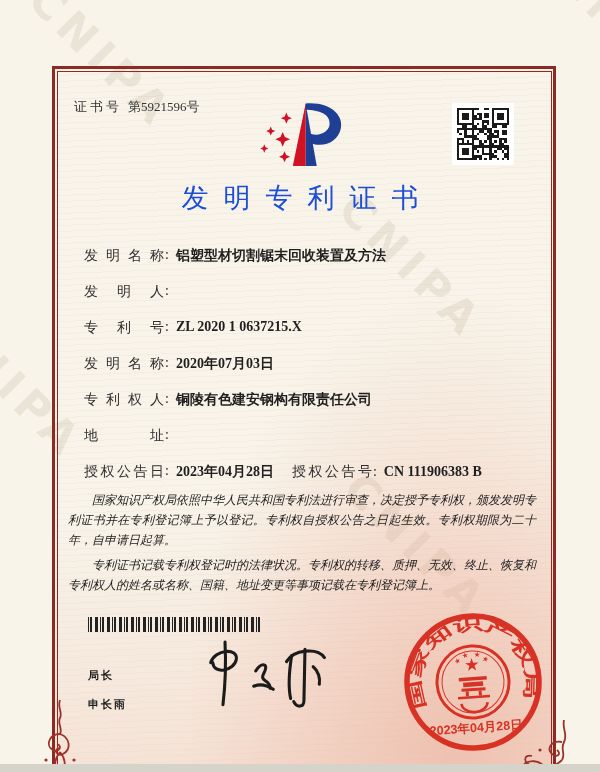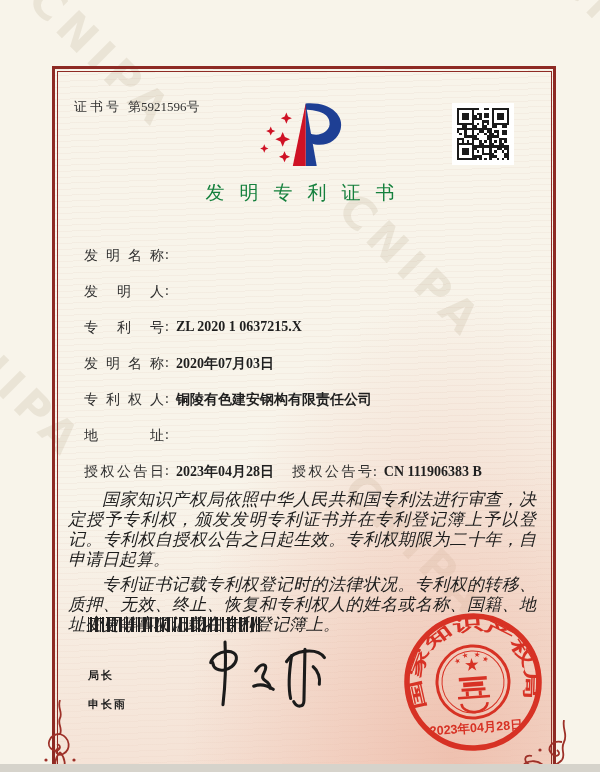--- a/index.html
+++ b/index.html
@@ -20,31 +20,31 @@
        linear-gradient(174deg, rgba(250,246,236,0) 58%, rgba(242,211,196,.55) 93%),
        repeating-linear-gradient(178deg, rgba(188,138,118,.07) 0 1px, rgba(0,0,0,0) 1px 6px);}
   .frame::before{content:"";position:absolute;inset:1.5px;border:1.5px solid #8e2a24;pointer-events:none;}
 
   .certno{left:74px;top:98px;font-size:13px;color:#343434;}
   .certno .lab{letter-spacing:3px;margin-right:6px;margin-top:35px;}
 
   .logo{left:256px;top:95px;width:92px;height:84px;}
   .qrbox{left:452px;top:103px;width:62px;height:62px;background:#fff;padding:5px;box-sizing:border-box;}
 
-  .title{left:0;top:180px;width:600px;text-align:center;font-size:19px;color:#15803d;
+  .title{left:0;top:180px;width:600px;text-align:center;font-size:27px;color:#1d4ed8;
          letter-spacing:15px;text-indent:15px;font-weight:500;}
 
   .fields{left:84px;top:247px;width:450px;font-size:14px;color:#262626;}
   .frow{display:flex;align-items:flex-start;height:22px;margin-bottom:14px;white-space:nowrap;}
   .flabel{display:inline-block;width:80px;text-align:justify;text-align-last:justify;color:#303030;}
   .fcolon{margin:0 7px 0 1px;}
   .fvalue{font-weight:600;color:#1f1f1f;}
   .grant2{margin-left:18px;display:flex;align-items:baseline;}
 
-  .paras{left:68px;top:490px;width:468px;font-size:17px;line-height:20px;color:#1d1d1d;
+  .paras{left:68px;top:490px;width:468px;font-size:12px;line-height:20px;color:#1d1d1d;
          font-style:italic;text-align:justify;}
   .paras p{margin:0 0 5px 0;text-indent:2em;}
 
   .barcode{left:88px;top:617px;width:177px;height:15px;}
 
   .director{left:88px;top:661px;font-family:"Liberation Sans","DejaVu Sans",sans-serif;
             font-size:11px;font-weight:600;color:#1e1e1e;line-height:29px;letter-spacing:2px;}
 
   .sig{left:185px;top:636px;width:160px;height:82px;}
 
@@ -343,20 +343,21 @@
       <rect x="20" y="20" width="1" height="1"></rect>
     </svg>
 </div>
 
 <div class="abs title">发明专利证书</div>
 
 <div class="abs fields">
   <div class="frow">
     <span class="flabel">发明名称</span>
       <span class="fcolon">:</span>
+    <span class="fvalue">铝塑型材切割锯末回收装置及方法</span>
   </div>
   <div class="frow">
     <span class="flabel">发明人</span>
       <span class="fcolon">:</span>
   </div>
   <div class="frow">
     <span class="flabel">专利号</span>
       <span class="fcolon">:</span>
     <span class="fvalue">ZL 2020 1 0637215.X</span>
   </div>

